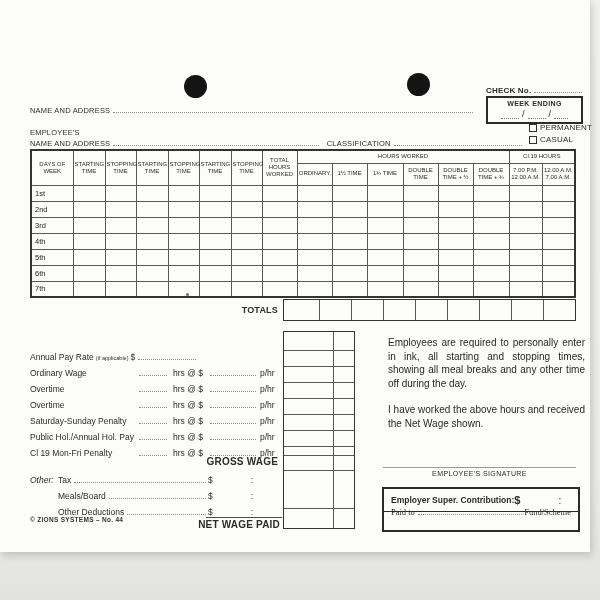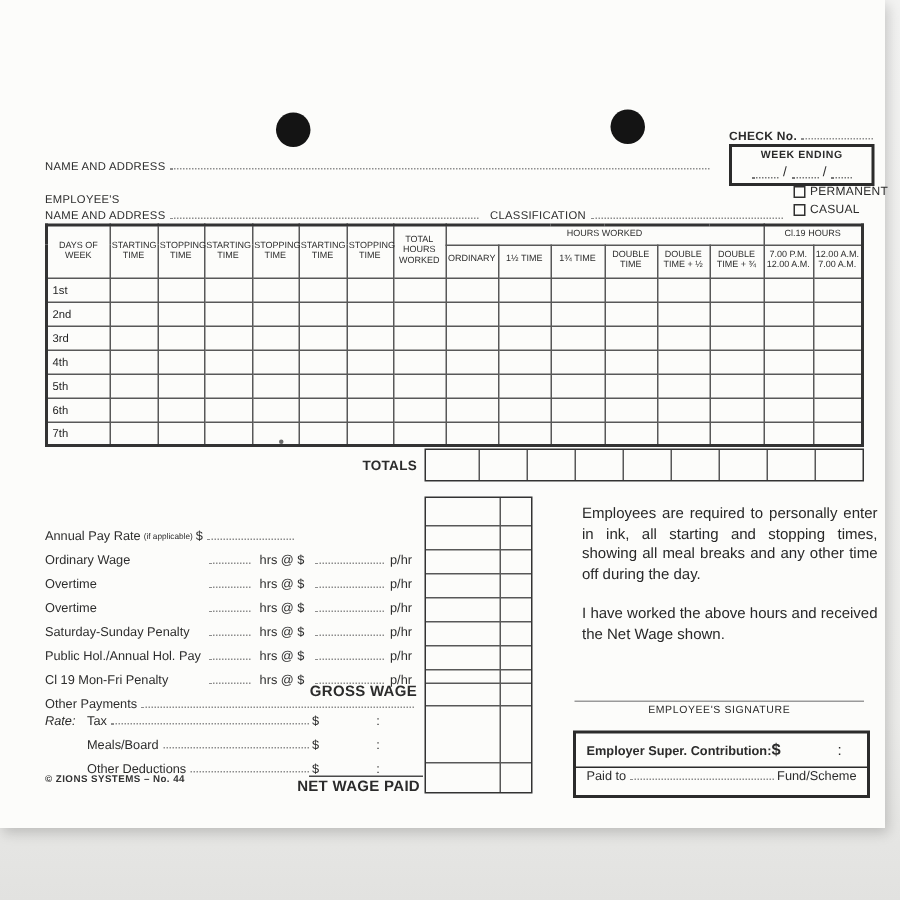--- a/index.html
+++ b/index.html
@@ -83,21 +83,21 @@
   
   .notice { position:absolute; left:388px; top:336px; width:197px; font-size:10px; line-height:13.5px; text-align:justify; color:#282828; }
   .notice .p2 { margin-top:13px; }
   .sig-line { position:absolute; left:383px; top:467px; width:193px; border-top:1px solid #9a9a9a; }
   .sig-label { position:absolute; left:383px; top:470px; width:193px; text-align:center; font-size:7px; letter-spacing:.4px; }
   .super-box { position:absolute; left:382px; top:487px; width:198px; height:45px; border:2px solid #2b2b2b; background:#fcfcfa; }
   .super-row1 { display:flex; align-items:center; height:23px; border-bottom:1.5px solid #2b2b2b; padding:0 7px; }
   .super-row1 .sl { font-weight:bold; font-size:8.5px; white-space:nowrap; }
   .super-row1 .usd { font-weight:bold; font-size:11px; margin-left:auto; }
   .super-row1 .col { font-size:10px; margin-left:38px; margin-right:12px; }
-  .super-row2 { display:flex; align-items:flex-start; height:17px; padding:0 7px 17px 7px; font-size:8.5px; }
+  .super-row2 { display:flex; align-items:center; height:17px; padding:0 7px 17px 7px; font-size:8.5px;font-family:Liberation Serif, serif; }
   .stray { position:absolute; left:186px; top:293px; width:3px; height:3px; background:#6a6a6a; border-radius:50%; }
 </style>
 </head>
 <body>
 
 <div class="paper">
 
   <div class="dot" style="left:184px; top:75px;"></div>
   <div class="dot" style="left:407px; top:73px;"></div>
 
@@ -373,24 +373,20 @@
       <span class="dfill d2"></span>
       <span class="phr">p/hr</span>
     </div>
     <div class="wrow">
       <span class="wl">Cl 19 Mon-Fri Penalty</span>
       <span class="dfill d1"></span>
       <span class="hrs">hrs @ $</span>
       <span class="dfill d2"></span>
       <span class="phr">p/hr</span>
     </div>
-    <div class="wrow">
-      <span>Other Payments</span>
-      <span class="dfill"></span>
-    </div>
   </div>
 
   <div class="gross-label">GROSS WAGE</div>
 
   <div class="money">
     <div class="vline"></div>
     <div class="mrow" style="height:19px"></div>
     <div class="mrow" style="height:16px"></div>
     <div class="mrow" style="height:16px"></div>
     <div class="mrow" style="height:16px"></div>
@@ -398,21 +394,21 @@
     <div class="mrow" style="height:16px"></div>
     <div class="mrow" style="height:16px"></div>
     <div class="mrow" style="height:9px"></div>
     <div class="mrow" style="height:15px"></div>
     <div class="mrow" style="height:38px"></div>
     <div class="mrow" style="height:19px"></div>
   </div>
 
   <div class="deds">
     <div class="drow">
-      <span class="less">Rate:</span>
+      <span class="less">Other:</span>
       <span>Tax</span>
       <span class="dfill"></span>
       <span class="dd">$</span>
       <span class="cents">:</span>
     </div>
     <div class="drow">
       <span class="less"></span>
       <span>Meals/Board</span>
       <span class="dfill"></span>
       <span class="dd">$</span>

